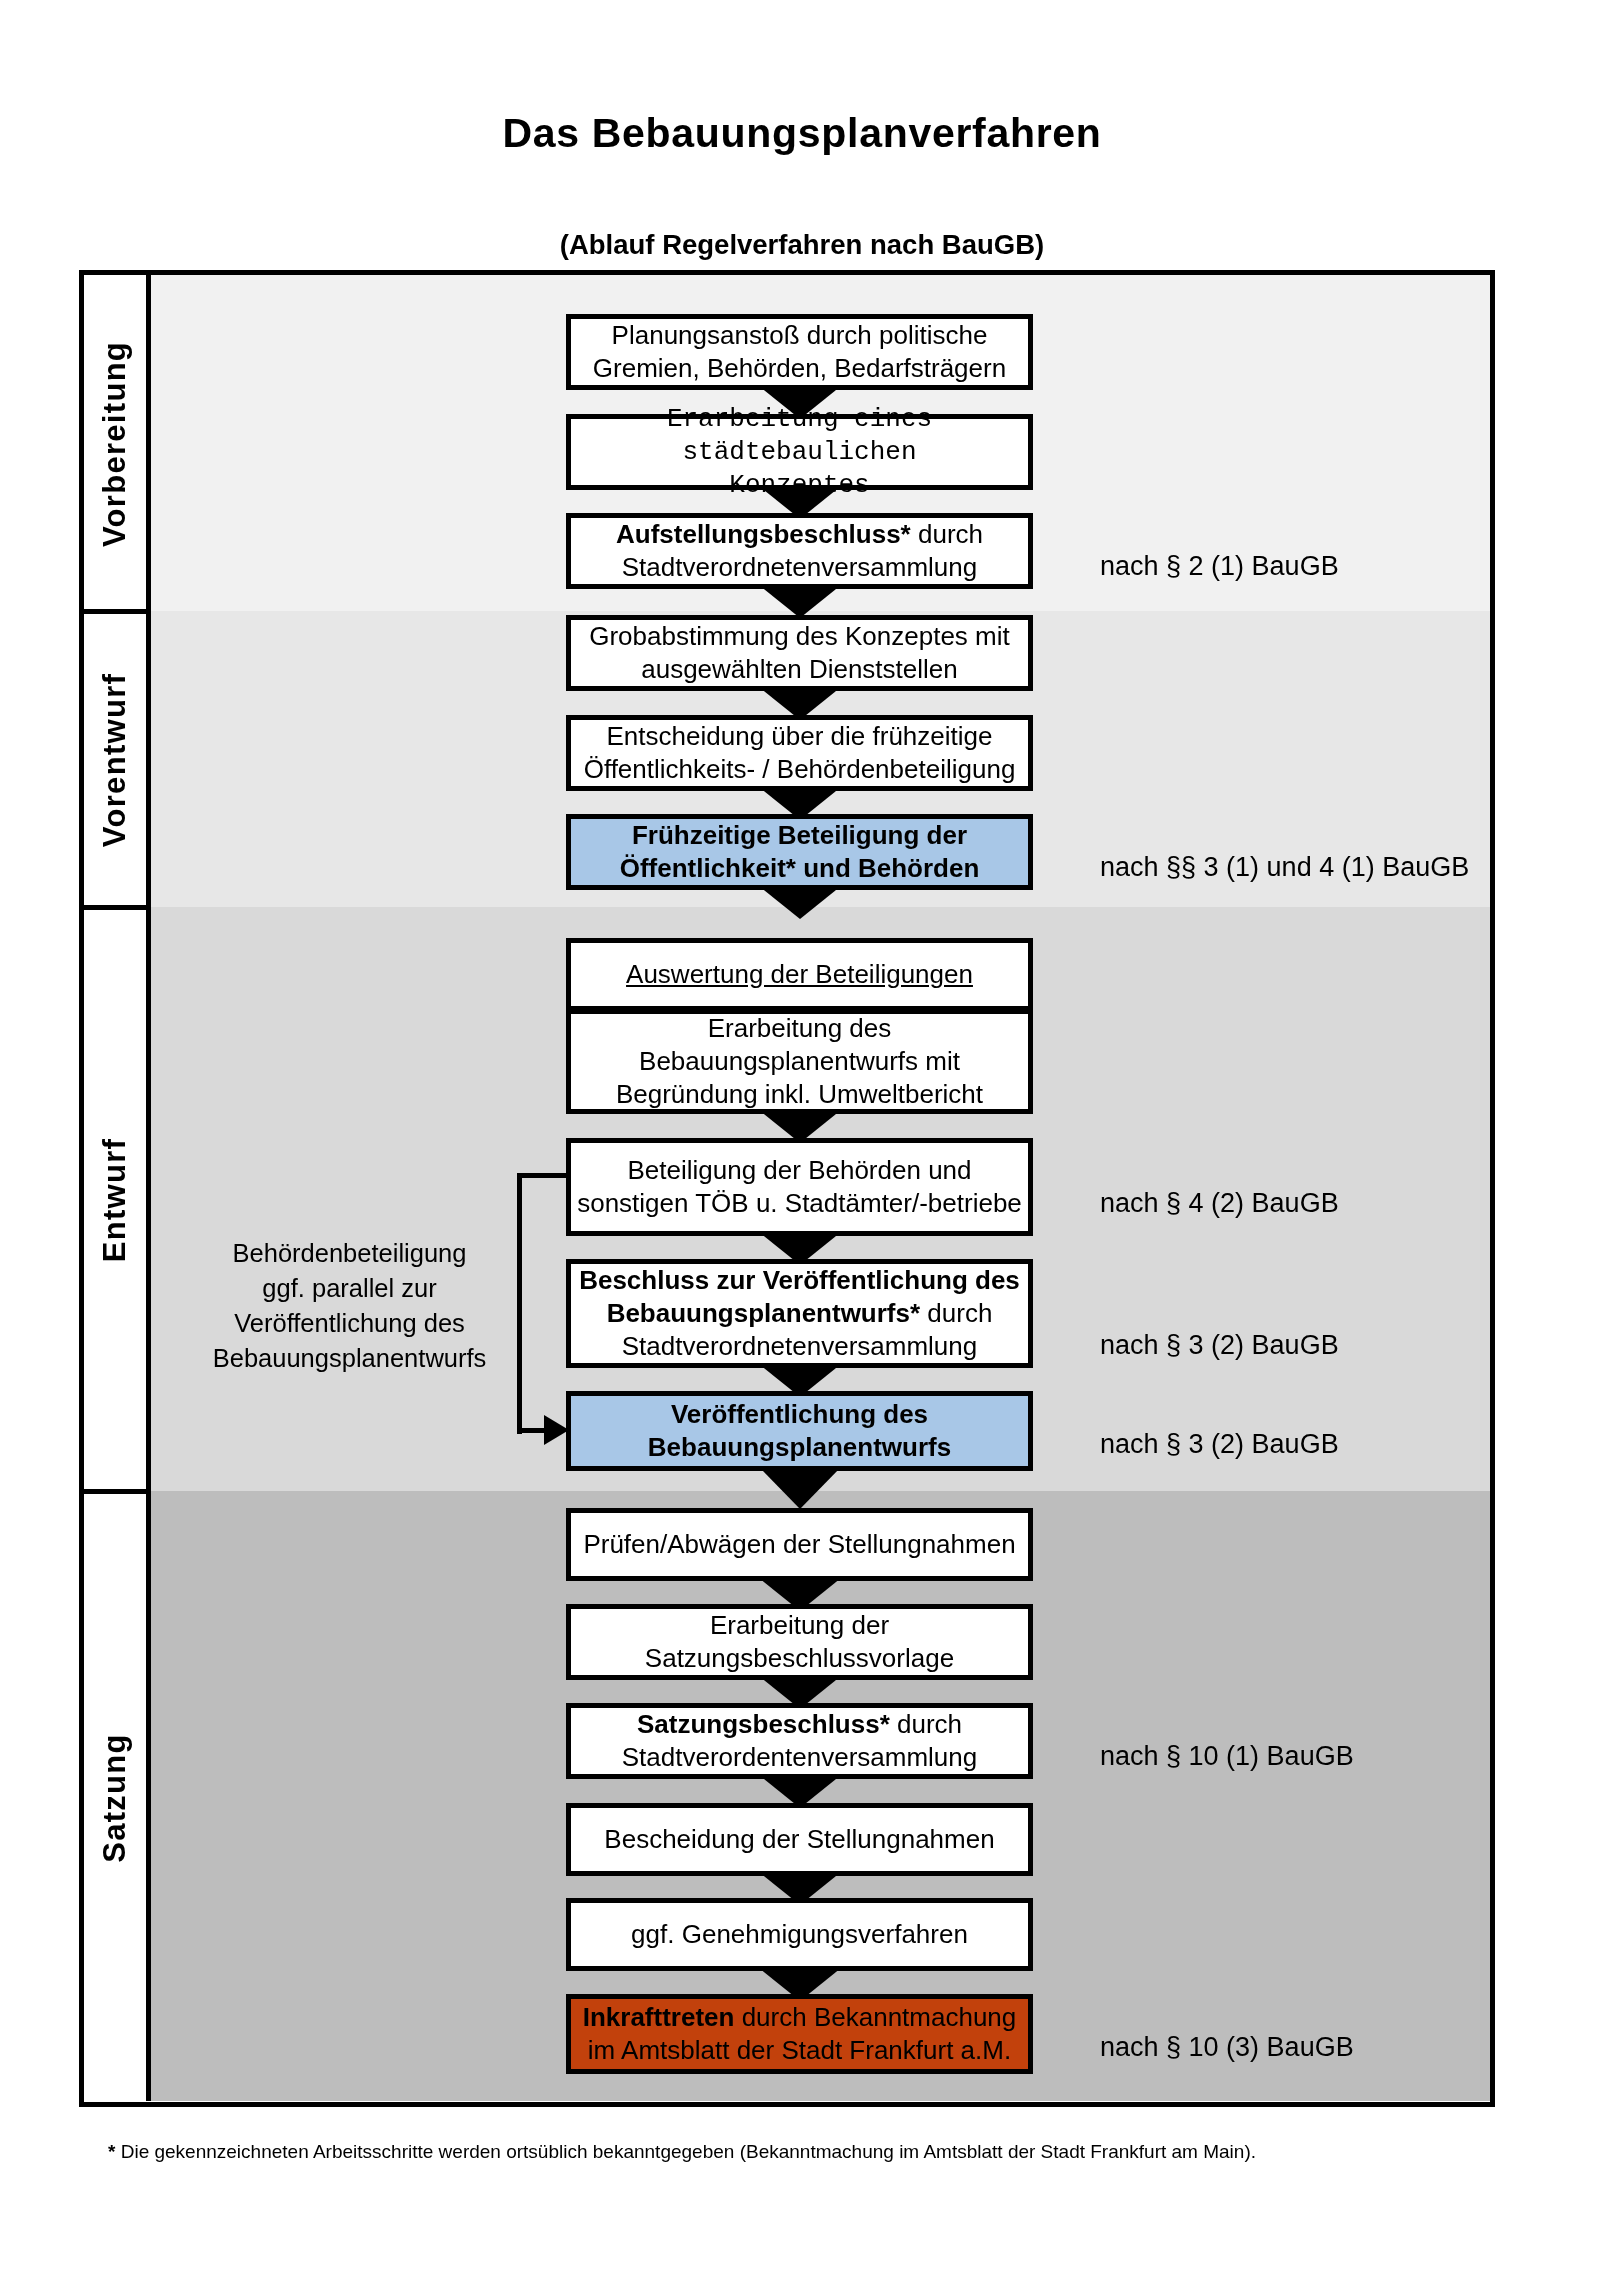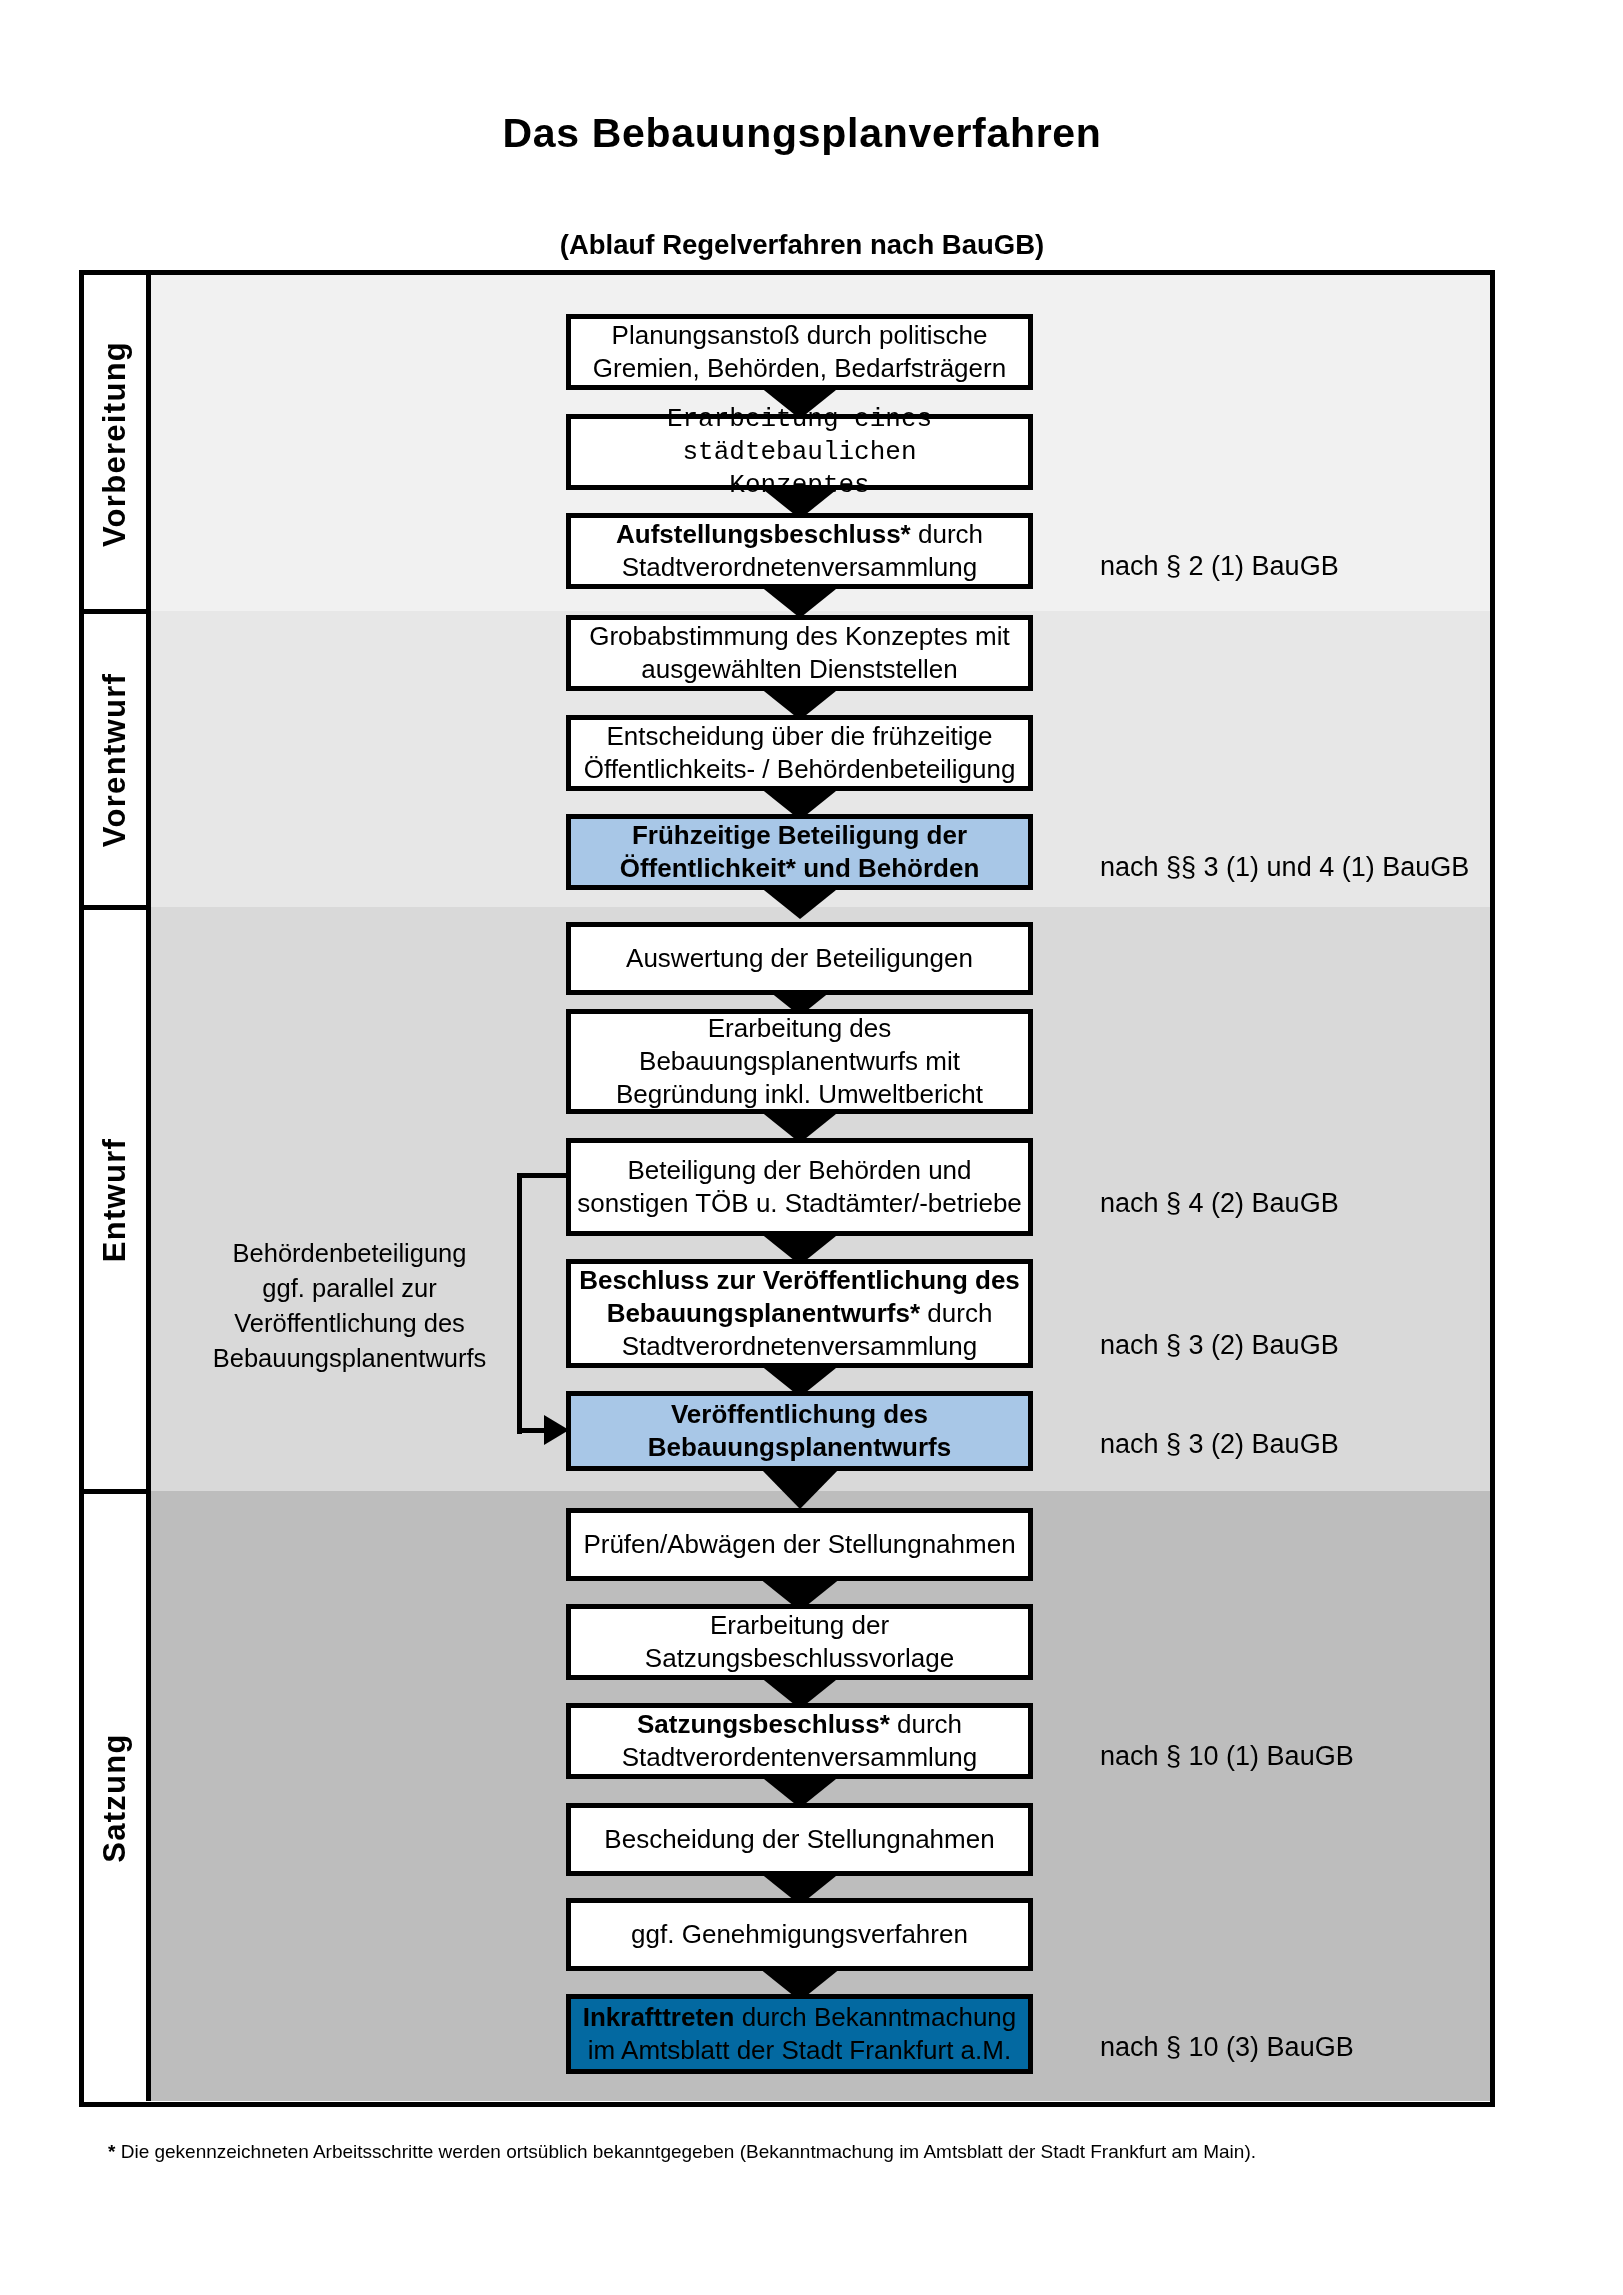--- a/index.html
+++ b/index.html
@@ -150,21 +150,21 @@
     </div>
     <div class="arr" style="top:512px;"></div>
 
     <div class="box hl" style="top: 539px; height: 76px; background-color: rgb(168, 199, 231);">
       <span class="ln">Frühzeitige Beteiligung der</span>
       <span class="ln">Öffentlichkeit* und Behörden</span>
     </div>
     <div class="note" style="top:577px;">nach §§ 3 (1) und 4 (1) BauGB</div>
     <div class="arr" style="top:611px;"></div>
 
-    <div class="box" style="top:647px; height:73px;">
+    <div class="box" style="top:663px; height:73px;text-decoration:underline;">
       <span class="ln">Auswertung der Beteiligungen</span>
     </div>
     <div class="arr" style="top:708px;"></div>
 
     <div class="box" style="top:734px; height:105px;">
       <span class="ln">Erarbeitung des</span>
       <span class="ln">Bebauungsplanentwurfs mit</span>
       <span class="ln">Begründung inkl. Umweltbericht</span>
     </div>
     <div class="arr" style="top:835px;"></div>
@@ -223,21 +223,21 @@
     <div class="box" style="top:1528px; height:73px;">
       <span class="ln">Bescheidung der Stellungnahmen</span>
     </div>
     <div class="arr" style="top:1597px;"></div>
 
     <div class="box" style="top:1623px; height:73px;">
       <span class="ln">ggf. Genehmigungsverfahren</span>
     </div>
     <div class="arr" style="top:1693px;"></div>
 
-    <div class="box hl" style="top: 1719px; height: 80px; font-weight: normal; background-color: #0369a1;">
+    <div class="box hl" style="top: 1719px; height: 80px; font-weight: normal; background-color: #c2410c;">
       <span class="ln"><span class="bold">Inkrafttreten</span><span> durch Bekanntmachung</span></span>
       <span class="ln">im Amtsblatt der Stadt Frankfurt a.M.</span>
     </div>
     <div class="note" style="top:1757px;">nach § 10 (3) BauGB</div>
 
   </div>
 
   <div class="footnote">
     <span class="bold">*</span><span> Die gekennzeichneten Arbeitsschritte werden ortsüblich bekanntgegeben (Bekanntmachung im Amtsblatt  der Stadt Frankfurt am Main).</span>
   </div>

